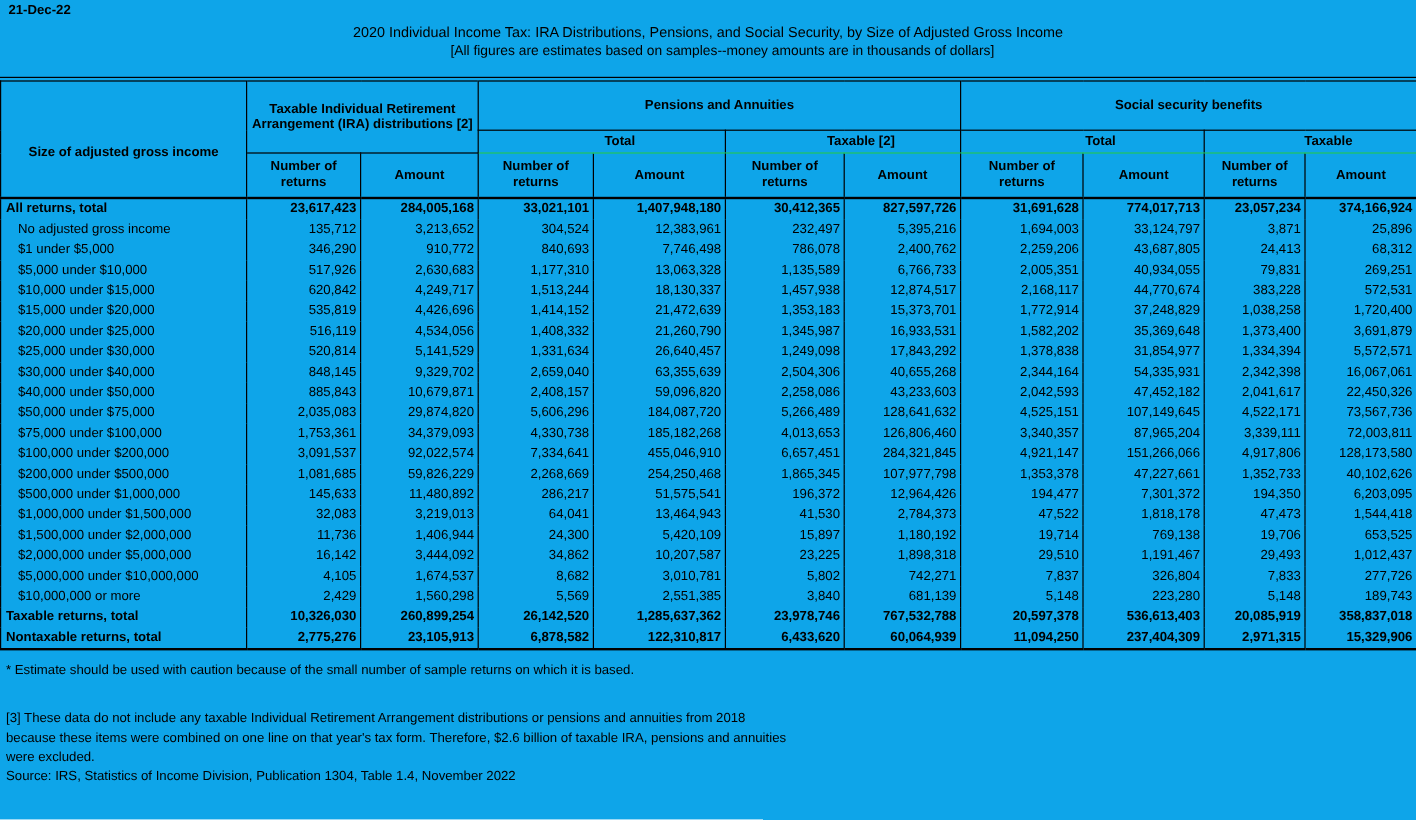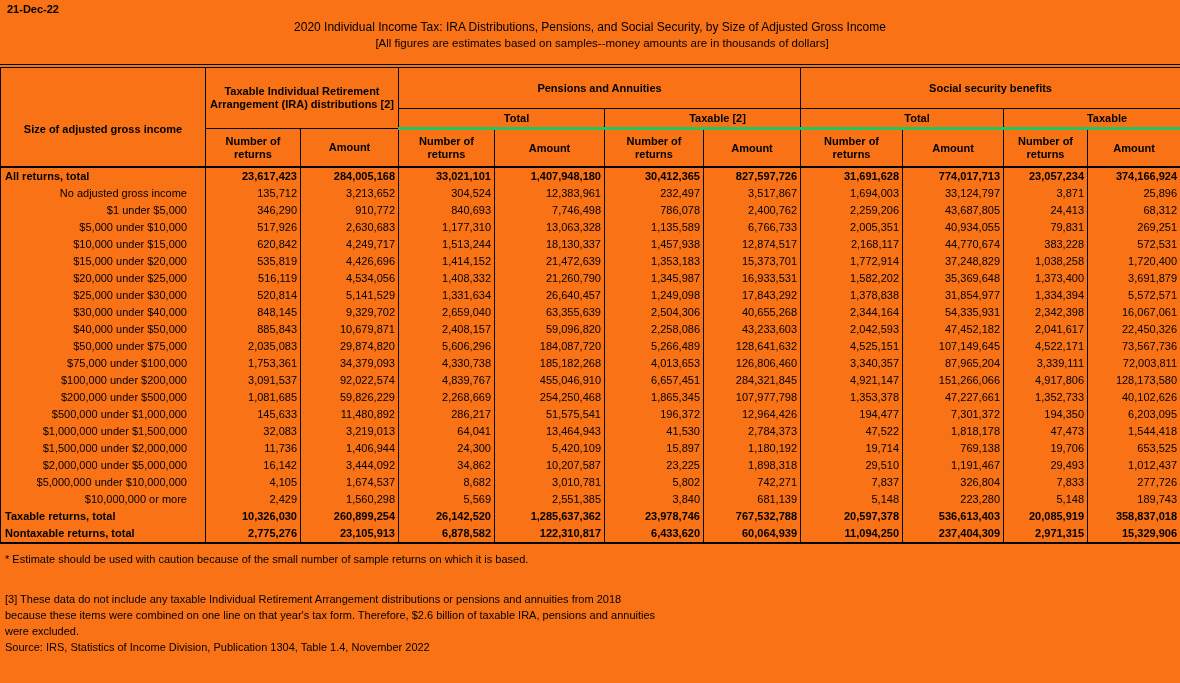--- a/index.html
+++ b/index.html
@@ -1,34 +1,34 @@
 <!DOCTYPE html>
 <html><head>
 <meta charset="utf-8">
 <style>
   html,body{margin:0;padding:0;background:#fff;}
   body{width:1180px;height:683px;overflow:hidden;font-family:"Liberation Sans","DejaVu Sans",sans-serif;color:#000;}
-  .page{position:relative;width:1180px;height:683px;background:#f97316;}
+  .page{position:relative;width:1180px;height:683px;background:#0ea5e9;}
 
   .date{position:absolute;top:3px;left:7px;font-size:11px;font-weight:bold;}
   .title{position:absolute;top:20px;left:0;width:1180px;text-align:center;font-size:12px;font-weight:normal;}
   .subtitle{position:absolute;top:37px;left:12px;width:1180px;text-align:center;font-size:11.5px;}
 
   .tablewrap{position:absolute;top:64px;left:0;width:1180px;border-top:1px solid #000;padding-top:2px;}
   table{border-collapse:collapse;table-layout:fixed;width:1180px;font-size:11px;border-top:1px solid #000;border-left:1px solid #000;border-right:1px solid #000;}
   th,td{margin:0;overflow:hidden;}
   thead th{font-weight:bold;text-align:center;vertical-align:middle;border-right:1px solid #000;padding:1px 2px;line-height:13px;}
   th.grp{border-bottom:1px solid #000;height:38px;}
   th.ira{height:54px;}
-  th.sub{border-bottom:3px solid #22c55e;height:16px;padding-left:32px;}
+  th.sub{border-bottom:1px solid #22c55e;height:16px;padding-left:32px;}
   th.leaf{border-bottom:2px solid #000;height:34px;padding:1px 12px;}
   th.stub{vertical-align:bottom;text-align:center;padding-bottom:30px;border-bottom:2px solid #000;}
   tbody td{height:17px;line-height:17px;padding:0 3px 0 0;text-align:right;border-right:1px solid #000;white-space:nowrap;}
   tbody td.lbl{text-align:left;padding:0 18px 0 4px;}
-  tbody td.lbl.ind{padding-left:14px;text-align:right;}
+  tbody td.lbl.ind{padding-left:14px;}
   tbody tr.bold td{font-weight:bold;}
   tbody tr:last-child td{border-bottom:2px solid #000;}
 
   .footer{position:absolute;top:551px;left:5px;width:1170px;font-size:11px;}
   .footer .fl{line-height:16px;}
   .footer .gap{margin-top:24px;}
   .footer a{text-decoration:underline;}
 </style>
 </head>
 <body>
@@ -94,21 +94,21 @@
             <td>23,057,234</td>
             <td>374,166,924</td>
           </tr>
           <tr>
             <td class="lbl ind">No adjusted gross income</td>
             <td>135,712</td>
             <td>3,213,652</td>
             <td>304,524</td>
             <td>12,383,961</td>
             <td>232,497</td>
-            <td>3,517,867</td>
+            <td>5,395,216</td>
             <td>1,694,003</td>
             <td>33,124,797</td>
             <td>3,871</td>
             <td>25,896</td>
           </tr>
           <tr>
             <td class="lbl ind">$1 under $5,000</td>
             <td>346,290</td>
             <td>910,772</td>
             <td>840,693</td>
@@ -234,21 +234,21 @@
             <td>126,806,460</td>
             <td>3,340,357</td>
             <td>87,965,204</td>
             <td>3,339,111</td>
             <td>72,003,811</td>
           </tr>
           <tr>
             <td class="lbl ind">$100,000 under $200,000</td>
             <td>3,091,537</td>
             <td>92,022,574</td>
-            <td>4,839,767</td>
+            <td>7,334,641</td>
             <td>455,046,910</td>
             <td>6,657,451</td>
             <td>284,321,845</td>
             <td>4,921,147</td>
             <td>151,266,066</td>
             <td>4,917,806</td>
             <td>128,173,580</td>
           </tr>
           <tr>
             <td class="lbl ind">$200,000 under $500,000</td>

